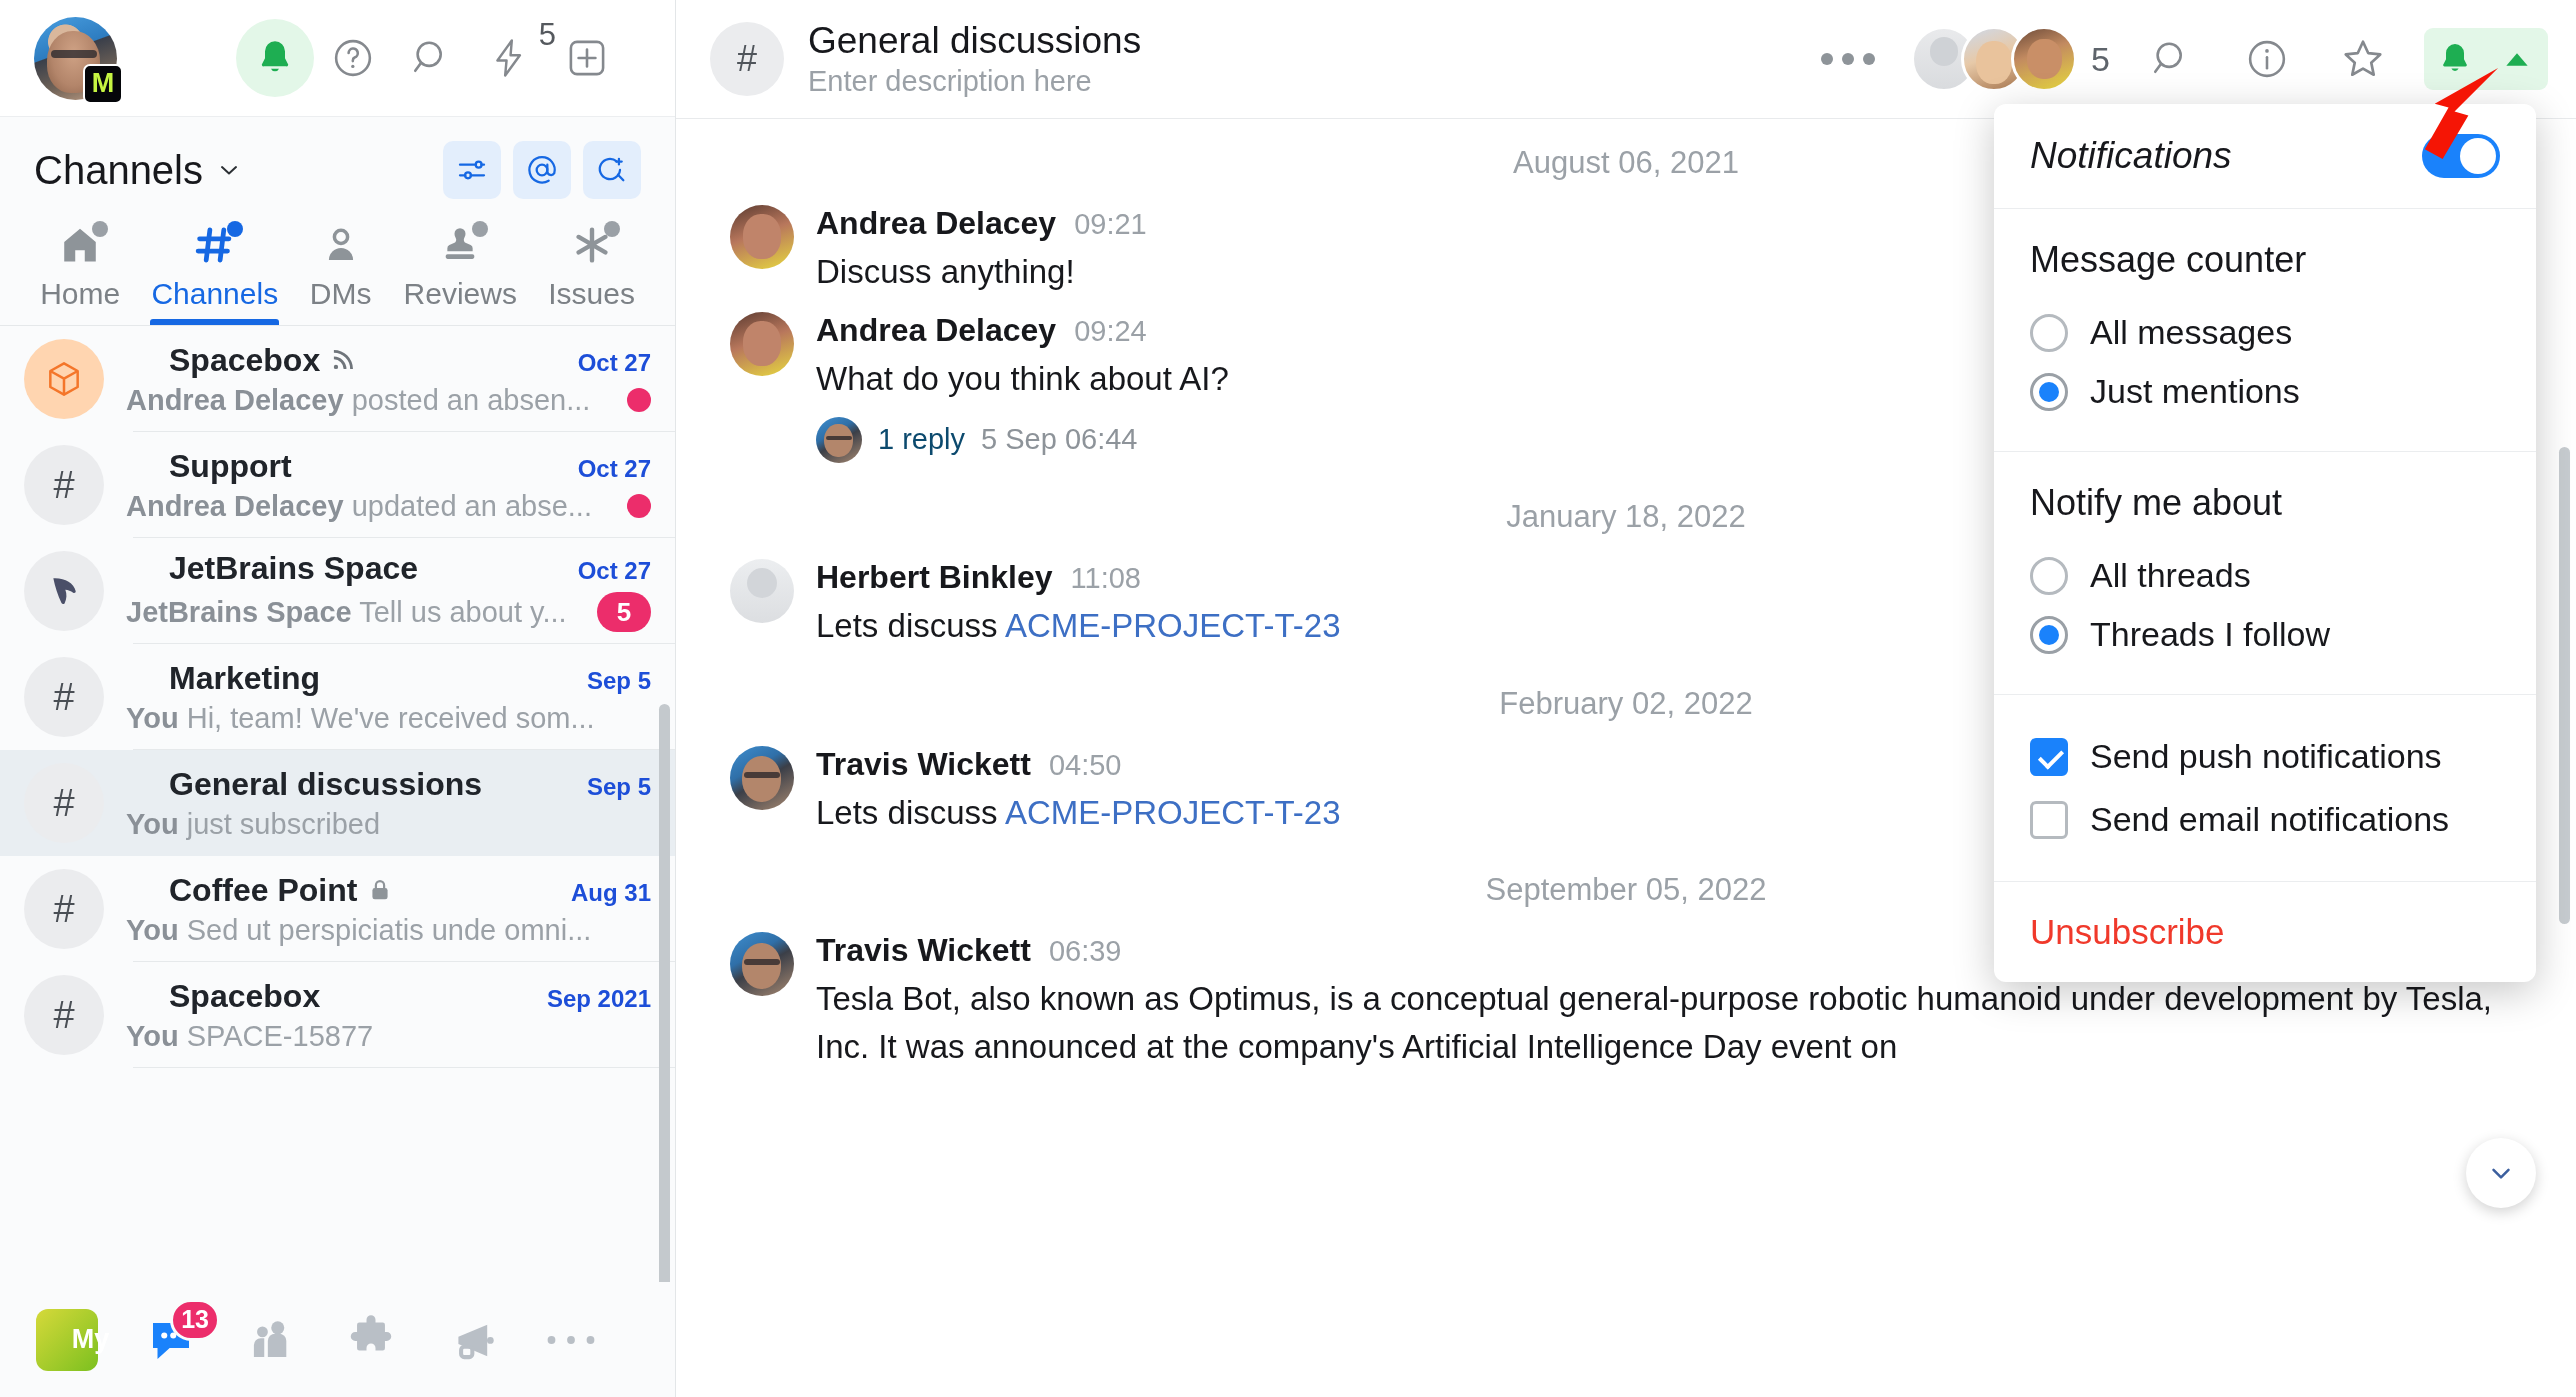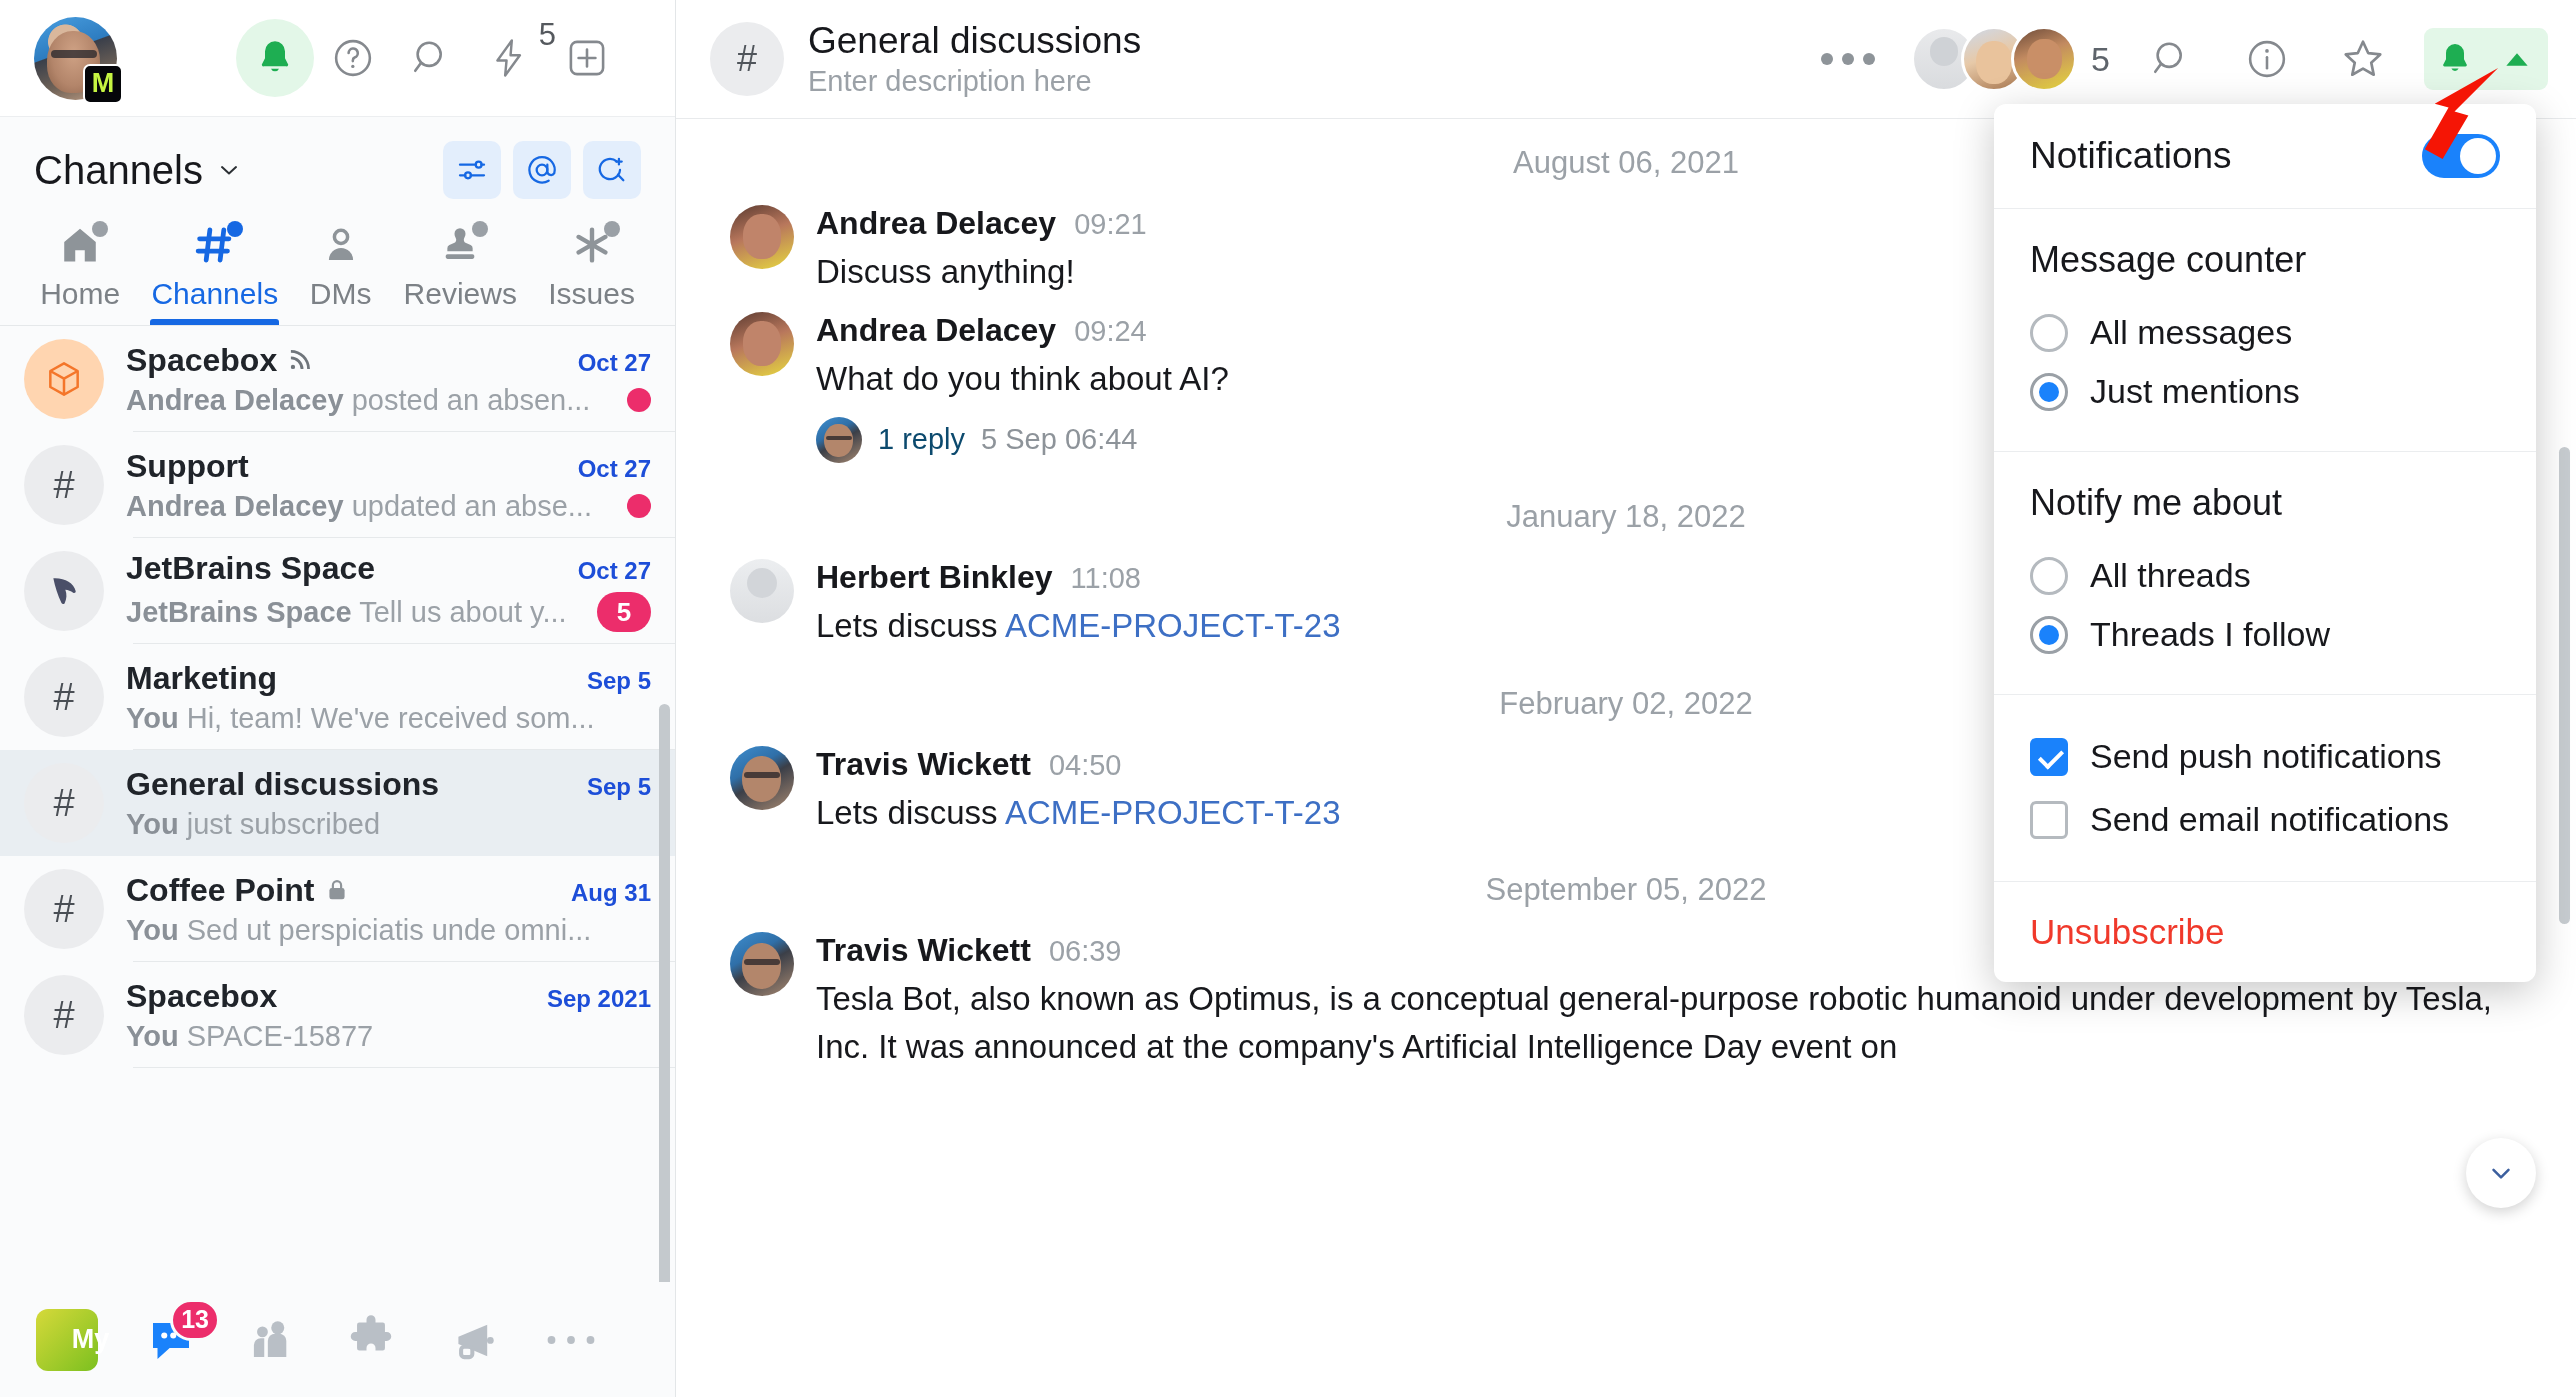--- a/index.html
+++ b/index.html
@@ -114,21 +114,21 @@
     background: #ebecee; color: #4a4f55;
     display: flex; align-items: center; justify-content: center;
     font-size: 38px; flex: 0 0 80px;
   }
   .chan-ava.orange { background: #ffd5b0; color: #f4762a; }
   .chan-body { flex: 1; min-width: 0; }
   .chan-line1 { display: flex; align-items: baseline; justify-content: space-between; gap: 10px; }
   .chan-name {
     font-size: 32px; font-weight: 700; color: #20242a;
     white-space: nowrap; overflow: hidden; text-overflow: ellipsis;
-    display: flex; align-items: center; gap: 10px;
+    display: flex; align-items: center; gap: 10px; margin-left: 43px;
   }
   .chan-date { font-size: 24px; color: #1d4ed8; white-space: nowrap; font-weight: bold; }
   .chan-line2 { display: flex; align-items: center; justify-content: space-between; gap: 12px; margin-top: 5px; }
   .chan-prev {
     font-size: 29px; color: #9ba1a7;
     white-space: nowrap; overflow: hidden; text-overflow: ellipsis;
   }
   .chan-prev b { color: #8a9097; font-weight: 700; }
   .pill {
     background: #ec2d6b; color: #fff; border-radius: 993px;
@@ -244,21 +244,21 @@
   
   .popover {
     position: absolute; right: 40px; top: 104px; width: 542px;
     background: #fff; border-radius: 12px;
     box-shadow: 0 10px 40px rgba(0,0,0,.22);
     overflow: hidden; z-index: 40;
   }
   .pop-sec { padding: 30px 36px; border-bottom: 1px solid #ebedef; }
   .pop-sec:last-child { border-bottom: none; }
   .pop-row-top { display: flex; align-items: center; justify-content: space-between; }
-  .pop-title { font-size: 37px; color: #17181c; }
+  .pop-title { font-size: 37px; color: #17181c; font-style: italic; }
   .toggle {
     width: 78px; height: 44px; border-radius: 993px; background: #1a82fb;
     position: relative; cursor: pointer;
   }
   .toggle::after {
     content: ""; position: absolute; right: 4px; top: 4px;
     width: 36px; height: 36px; border-radius: 50%; background: #fff;
   }
   .pop-label { font-size: 36px; color: #17181c; margin-bottom: 22px; }
   .radio-row { display: flex; align-items: center; gap: 22px; padding: 10px 0; cursor: pointer; }

